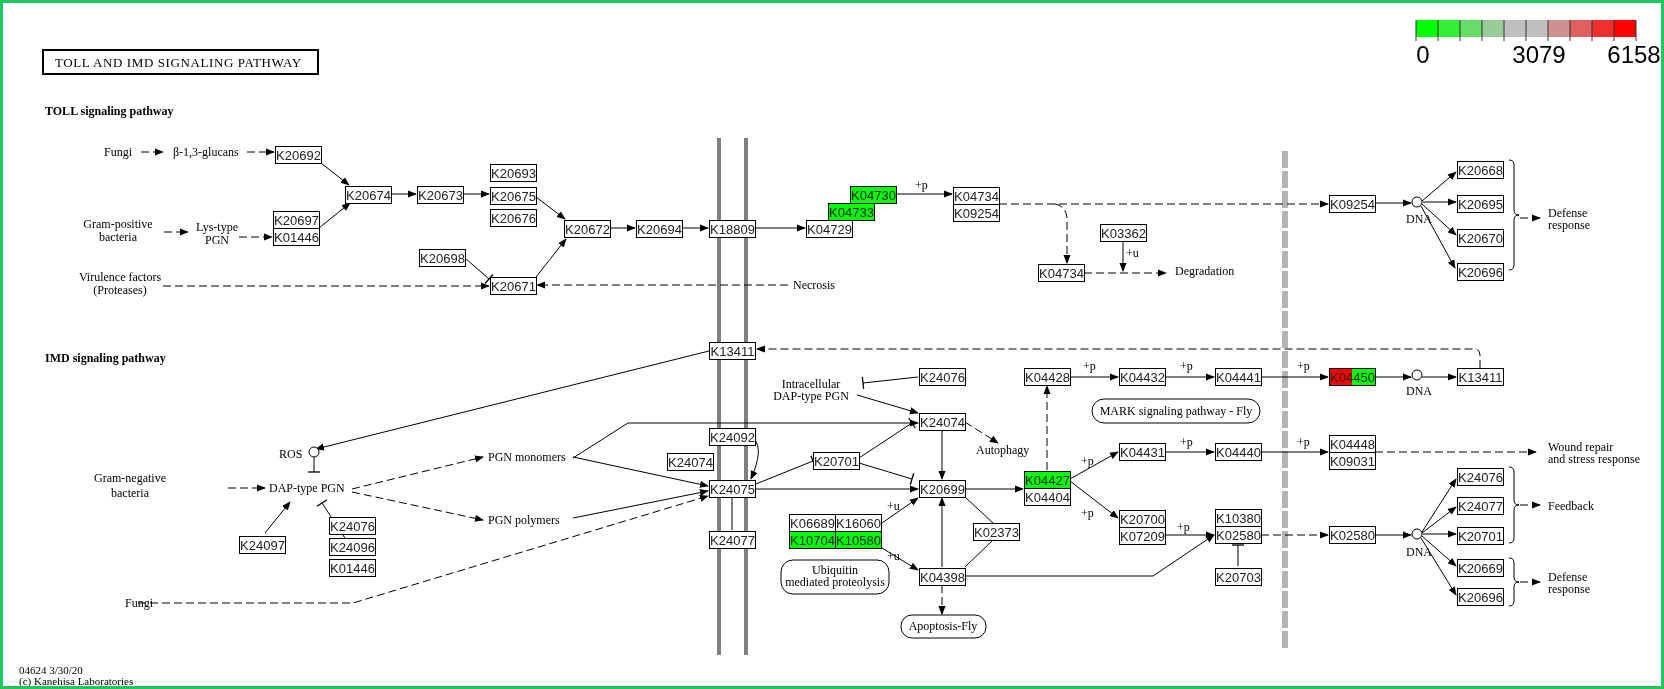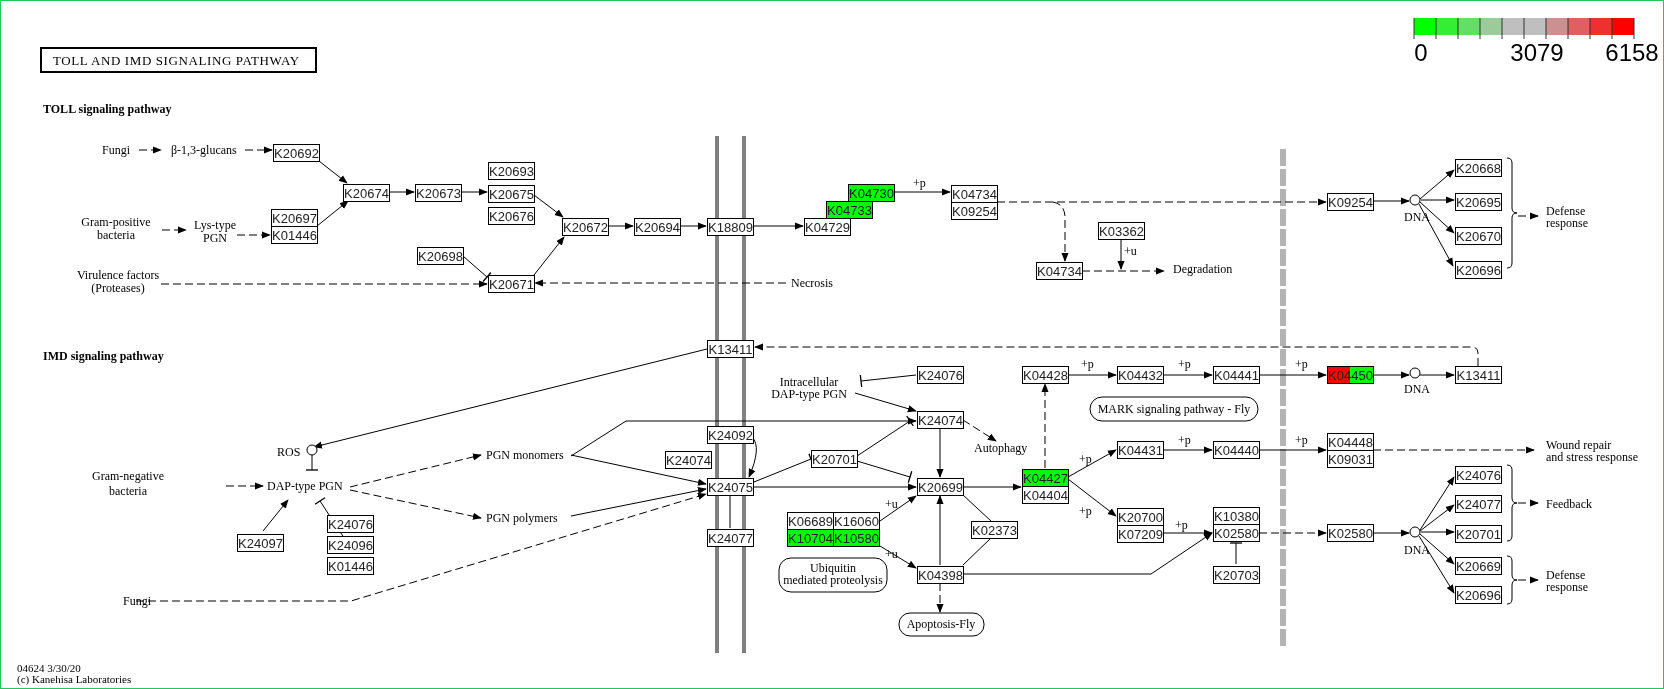--- a/index.html
+++ b/index.html
@@ -1,16 +1,16 @@
 <!DOCTYPE html>
 <html><head>
 <meta charset="utf-8">
 <style>
   html,body{margin:0;padding:0;background:#fff;}
-  #canvas{position:relative;width:1664px;height:689px;overflow:hidden;background:#fff;border:1px solid #22c55e;box-sizing:border-box;}
+  #canvas{position:relative;width:1664px;height:689px;overflow:hidden;background:#fff;border:3px solid #22c55e;box-sizing:border-box;}
   svg{position:absolute;left:0;top:0;}
   .ko{font-family:"Liberation Sans",sans-serif;font-size:13px;fill:#222;}
   .lbl{font-family:"Liberation Serif",serif;font-size:12px;fill:#000;}
   .sec{font-family:"Liberation Serif",serif;font-size:12px;font-weight:bold;fill:#000;}
   .ttl{font-family:"Liberation Serif",serif;font-size:13px;fill:#000;letter-spacing:0.6px;}
   .leg{font-family:"Liberation Sans",sans-serif;font-size:24px;fill:#000;}
   .foot{font-family:"Liberation Serif",serif;font-size:11px;fill:#000;}
 </style>
 </head>
 <body>

